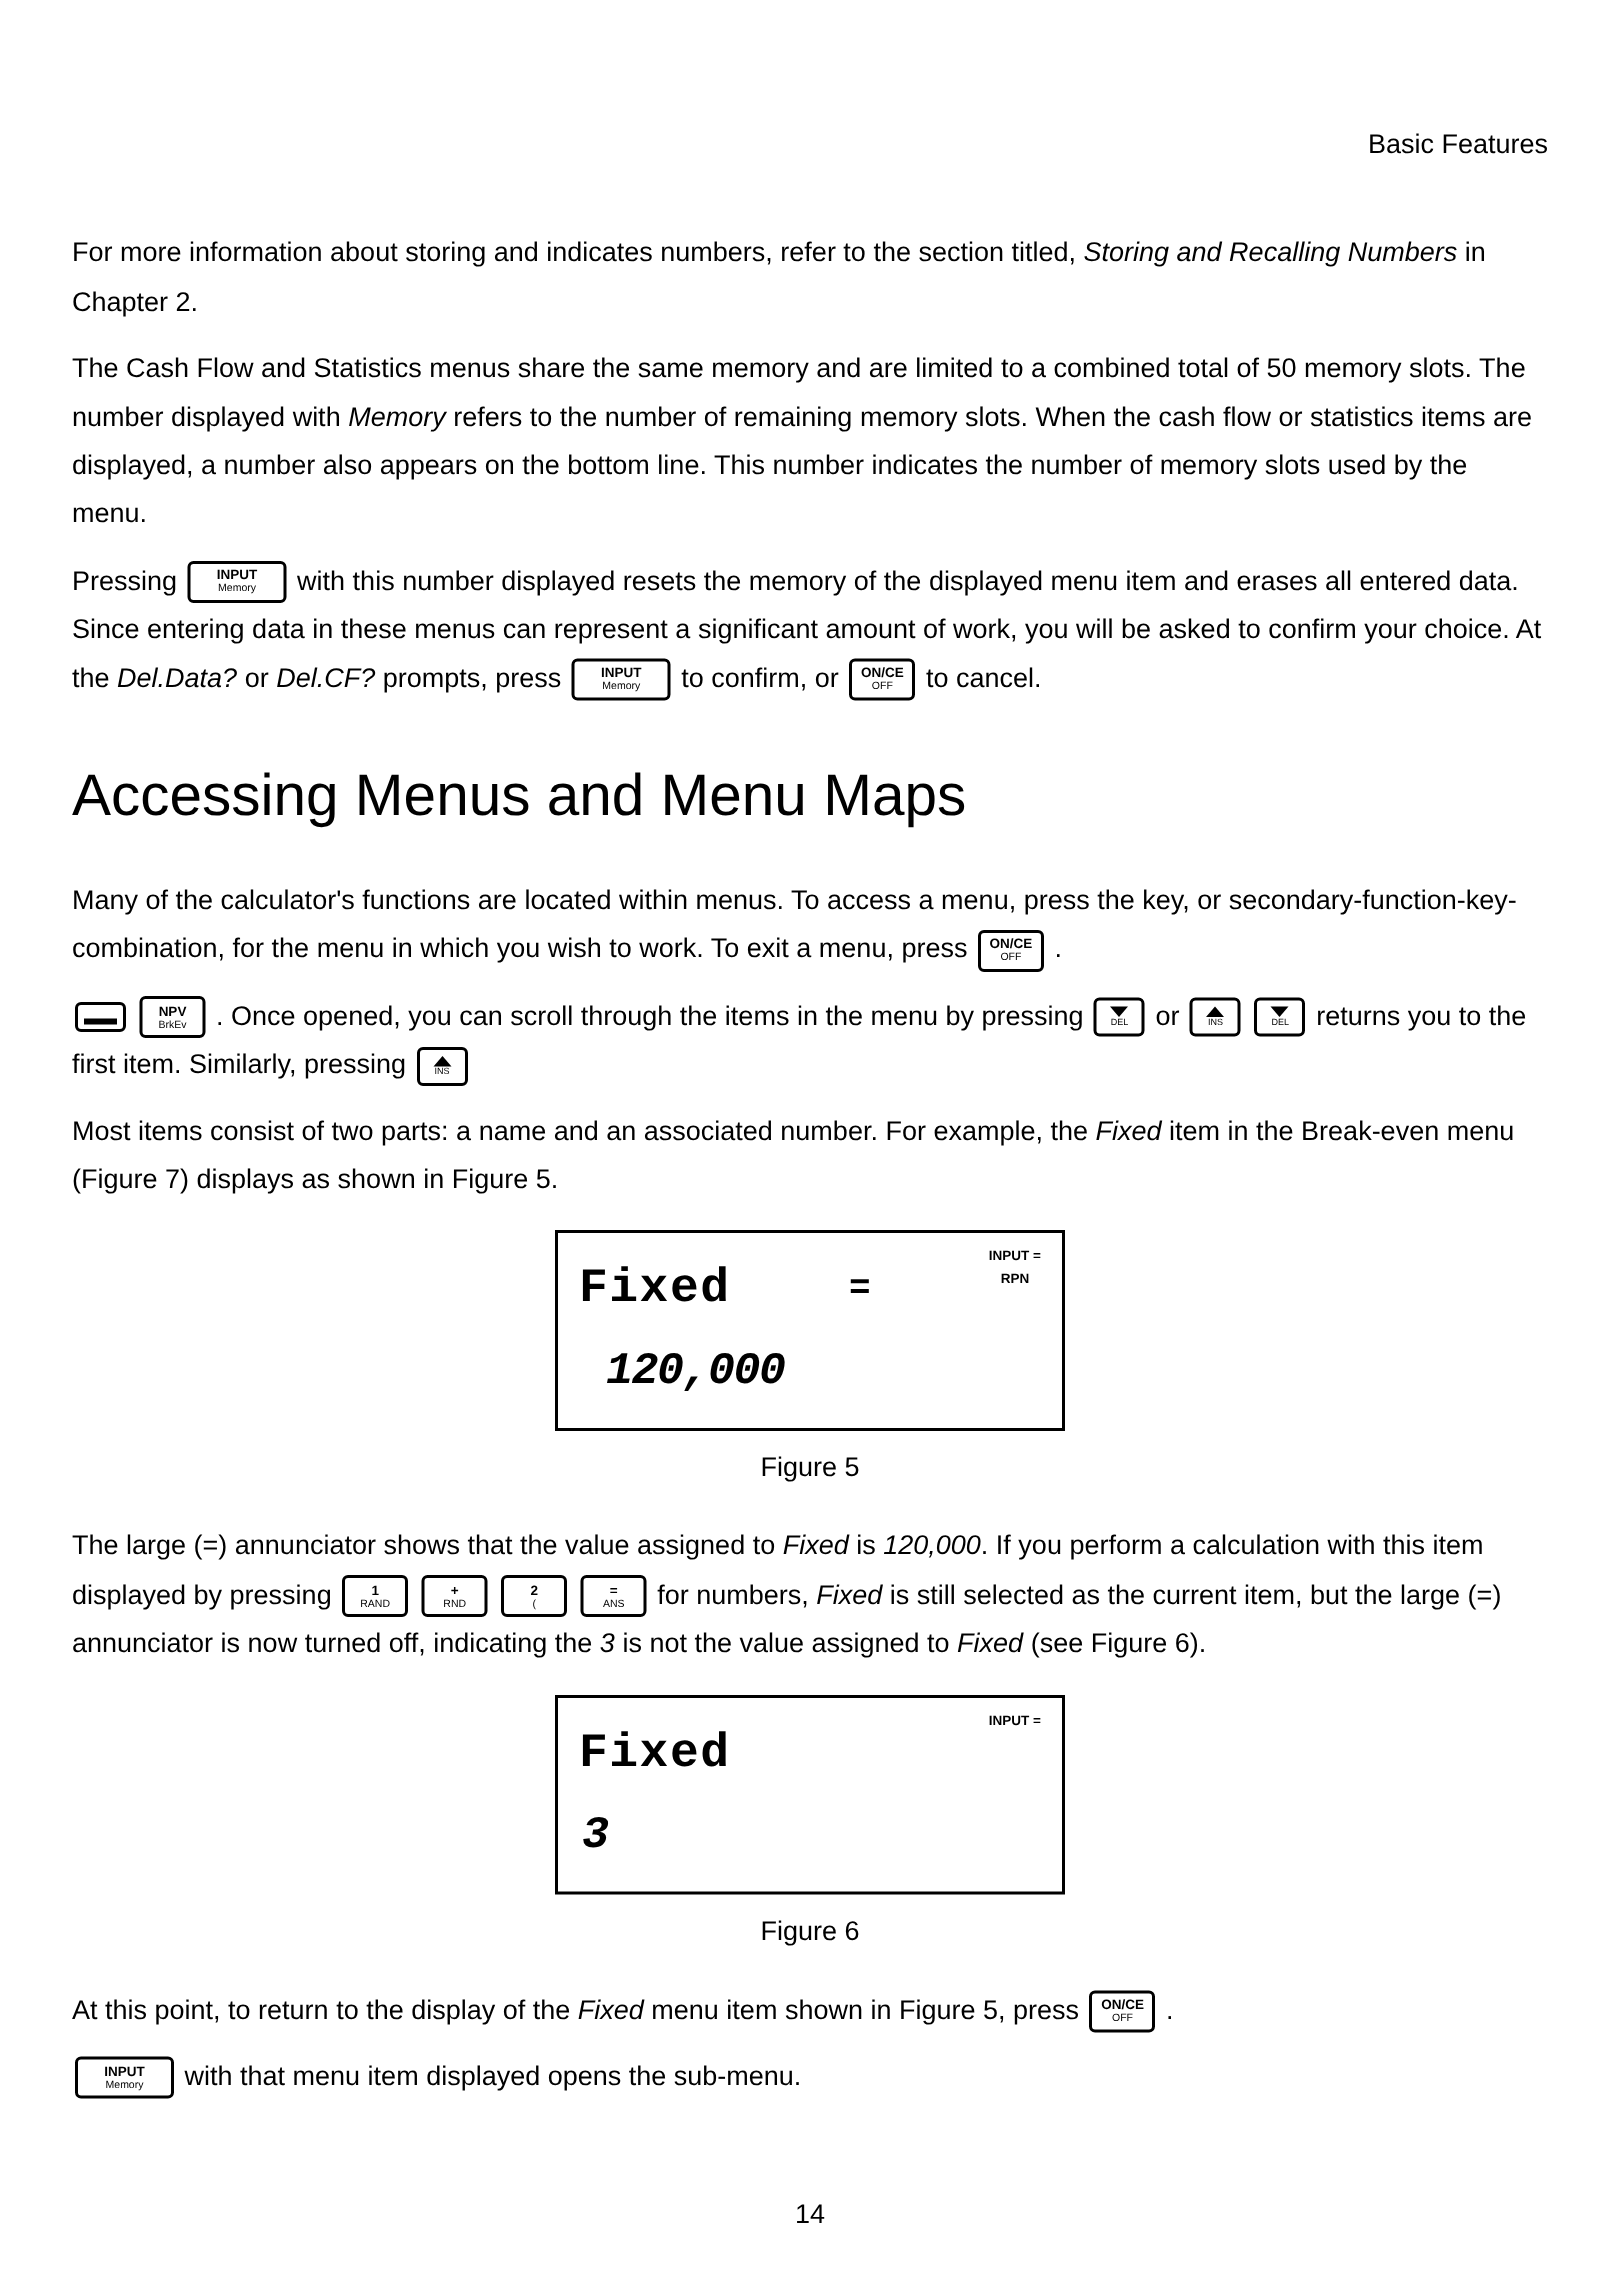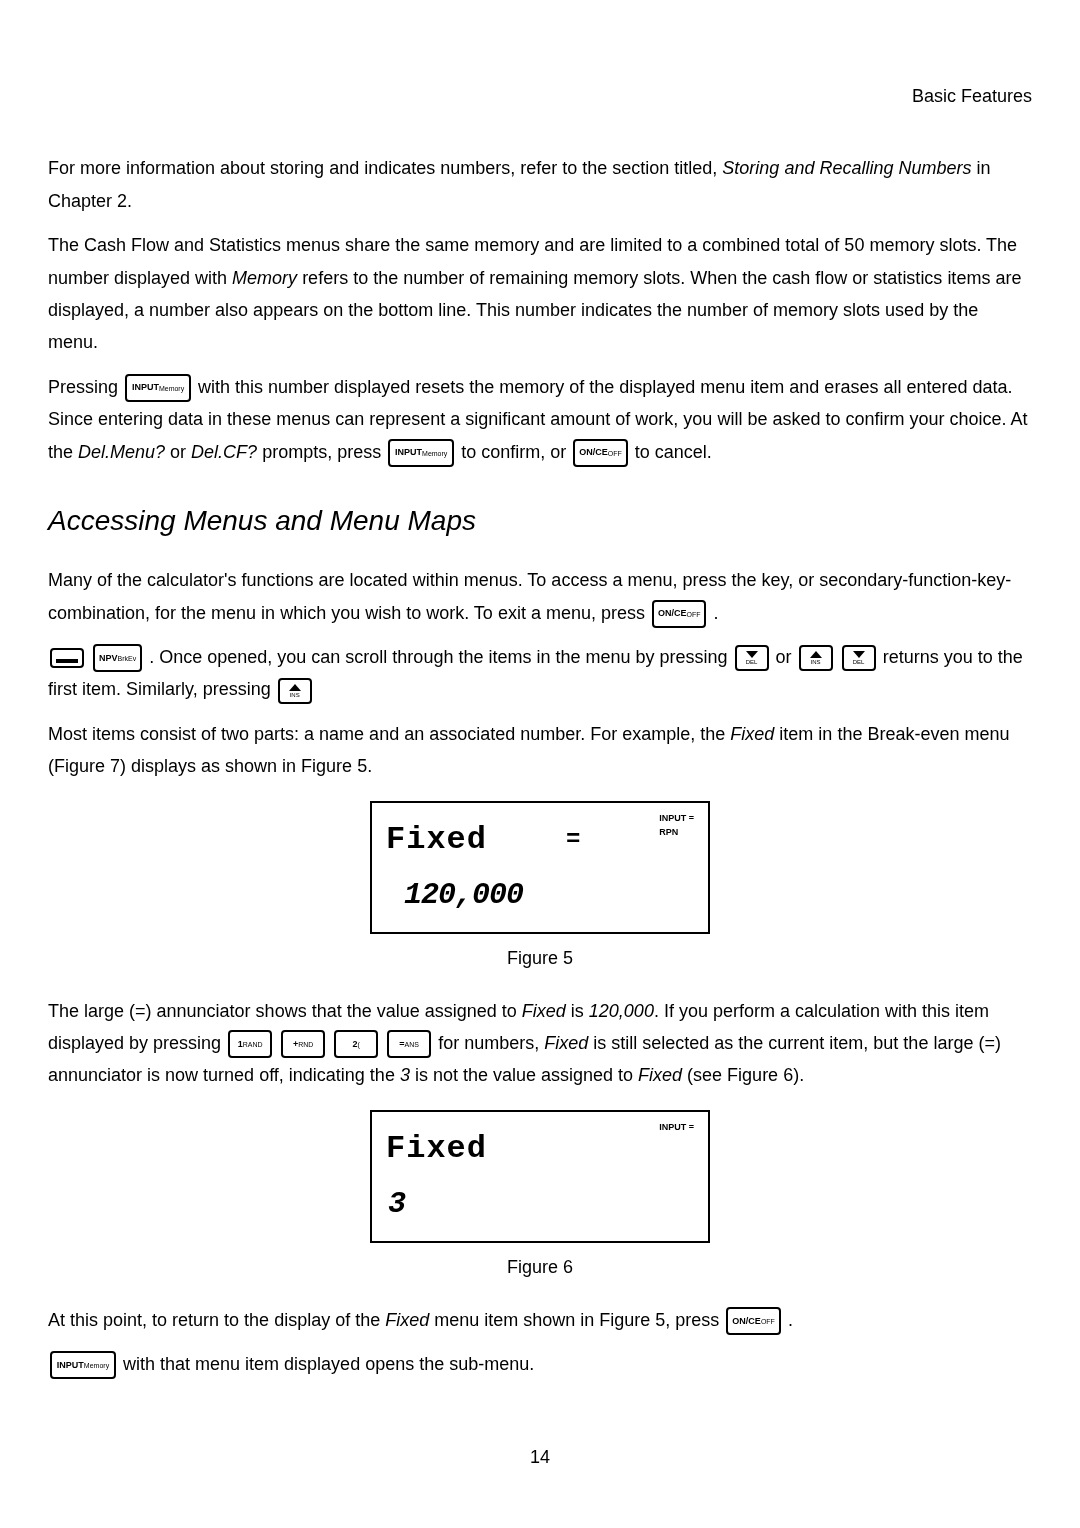--- a/index.html
+++ b/index.html
@@ -19,28 +19,27 @@
     margin-bottom: 40px;
   }
   p {
     margin: 0 0 12px 0;
     text-align: left;
   }
   .italic {
     font-style: italic;
   }
   h2 {
-    font-size: 28px;
+    font-size: 39px;
     font-weight: normal;
     margin: 28px 0 18px 0;
-    font-style: italic;
   }
   .keybtn {
     display: inline-flex;
-    flex-direction: row;
+    flex-direction: column;
     align-items: center;
     justify-content: center;
     border: 2px solid #000;
     border-radius: 4px;
     min-width: 32px;
     height: 22px;
     padding: 1px 4px;
     vertical-align: middle;
     background: #fff;
     line-height: 1;
@@ -130,21 +129,21 @@
   }
   .lcd-eq {
     font-family: "Courier New", monospace;
     font-size: 24px;
     font-weight: bold;
     align-self: center;
   }
   .lcd-ann {
     font-size: 9px;
     font-weight: bold;
-    text-align: left;
+    text-align: center;
     line-height: 1.6;
   }
   .lcd-value {
     font-family: "Courier New", monospace;
     font-size: 30px;
     font-style: italic;
     font-weight: bold;
     margin-left: 18px;
     letter-spacing: -1px;
   }
@@ -171,21 +170,21 @@
   <span>The Cash Flow and Statistics menus share the same memory and are limited to a combined total of 50 memory slots. The number displayed with </span><span class="italic">Memory</span><span> refers to the number of remaining memory slots. When the cash flow or statistics items are displayed, a number also appears on the bottom line. This number indicates the number of memory slots used by the menu.</span>
 </p>
 
 <p>
   <span>Pressing </span>
   <span class="keybtn keybtn-wide">
     <span class="toplabel">INPUT</span>
     <span class="botlabel">Memory</span>
   </span>
   <span> with this number displayed resets the memory of the displayed menu item and erases all entered data. Since entering data in these menus can represent a significant amount of work, you will be asked to confirm your choice. At the </span>
-  <span class="italic">Del.Menu?</span>
+  <span class="italic">Del.Data?</span>
   <span> or </span>
   <span class="italic">Del.CF?</span>
   <span> prompts, press </span>
   <span class="keybtn keybtn-wide">
     <span class="toplabel">INPUT</span>
     <span class="botlabel">Memory</span>
   </span>
   <span> to confirm, or </span>
   <span class="keybtn">
     <span class="toplabel">ON/CE</span>

